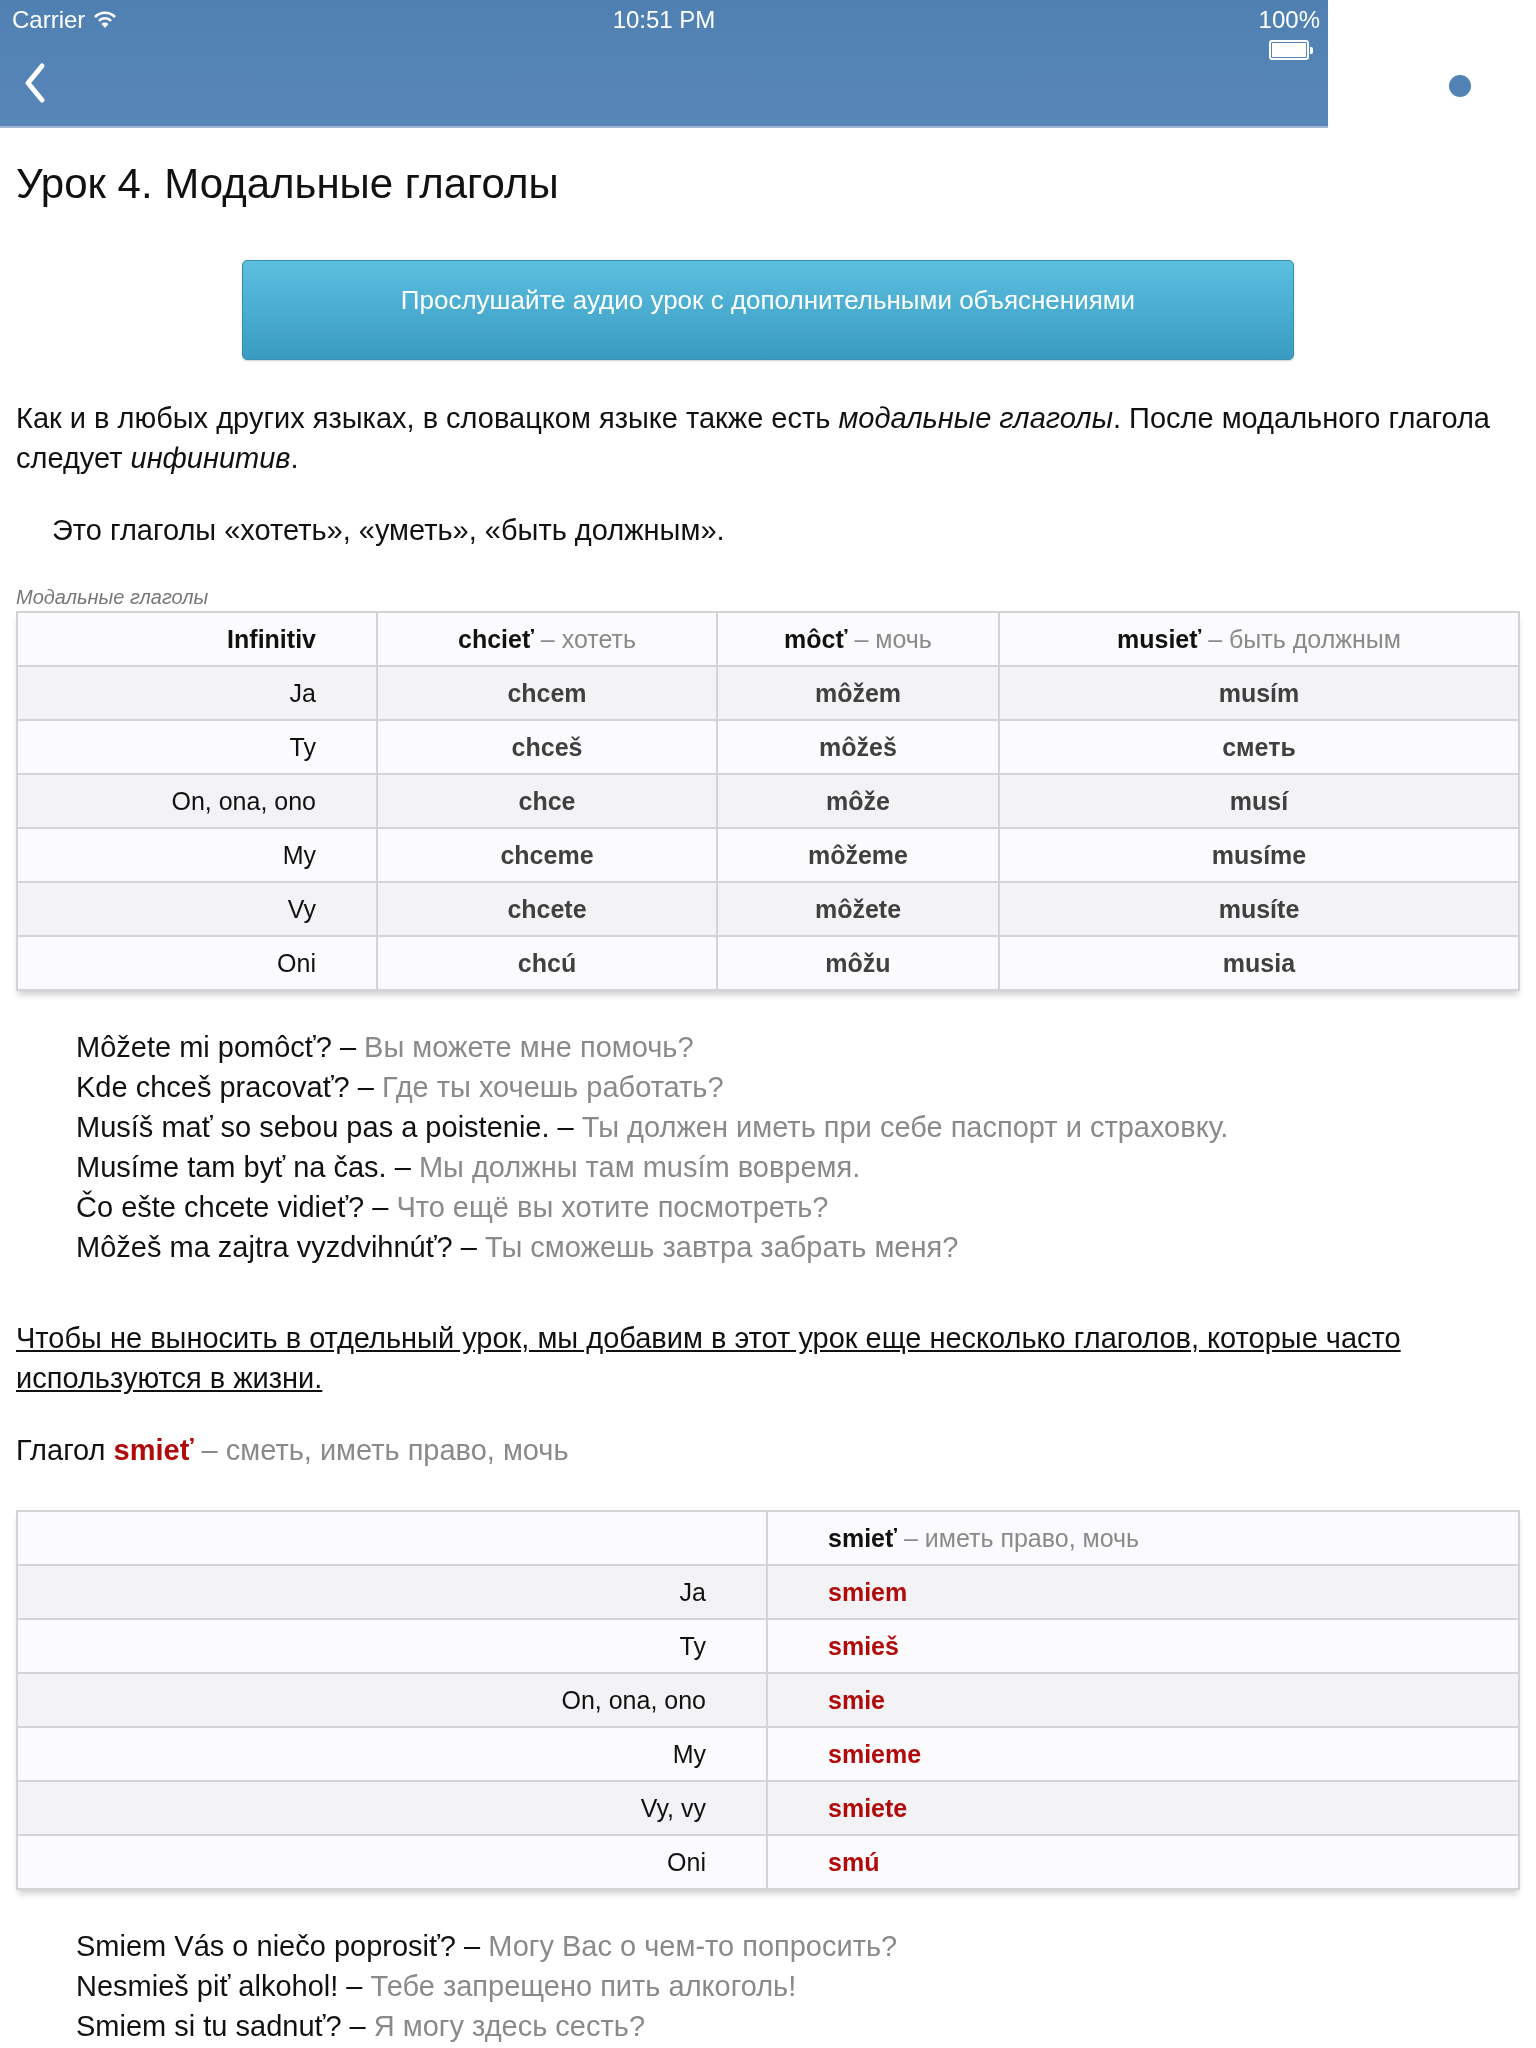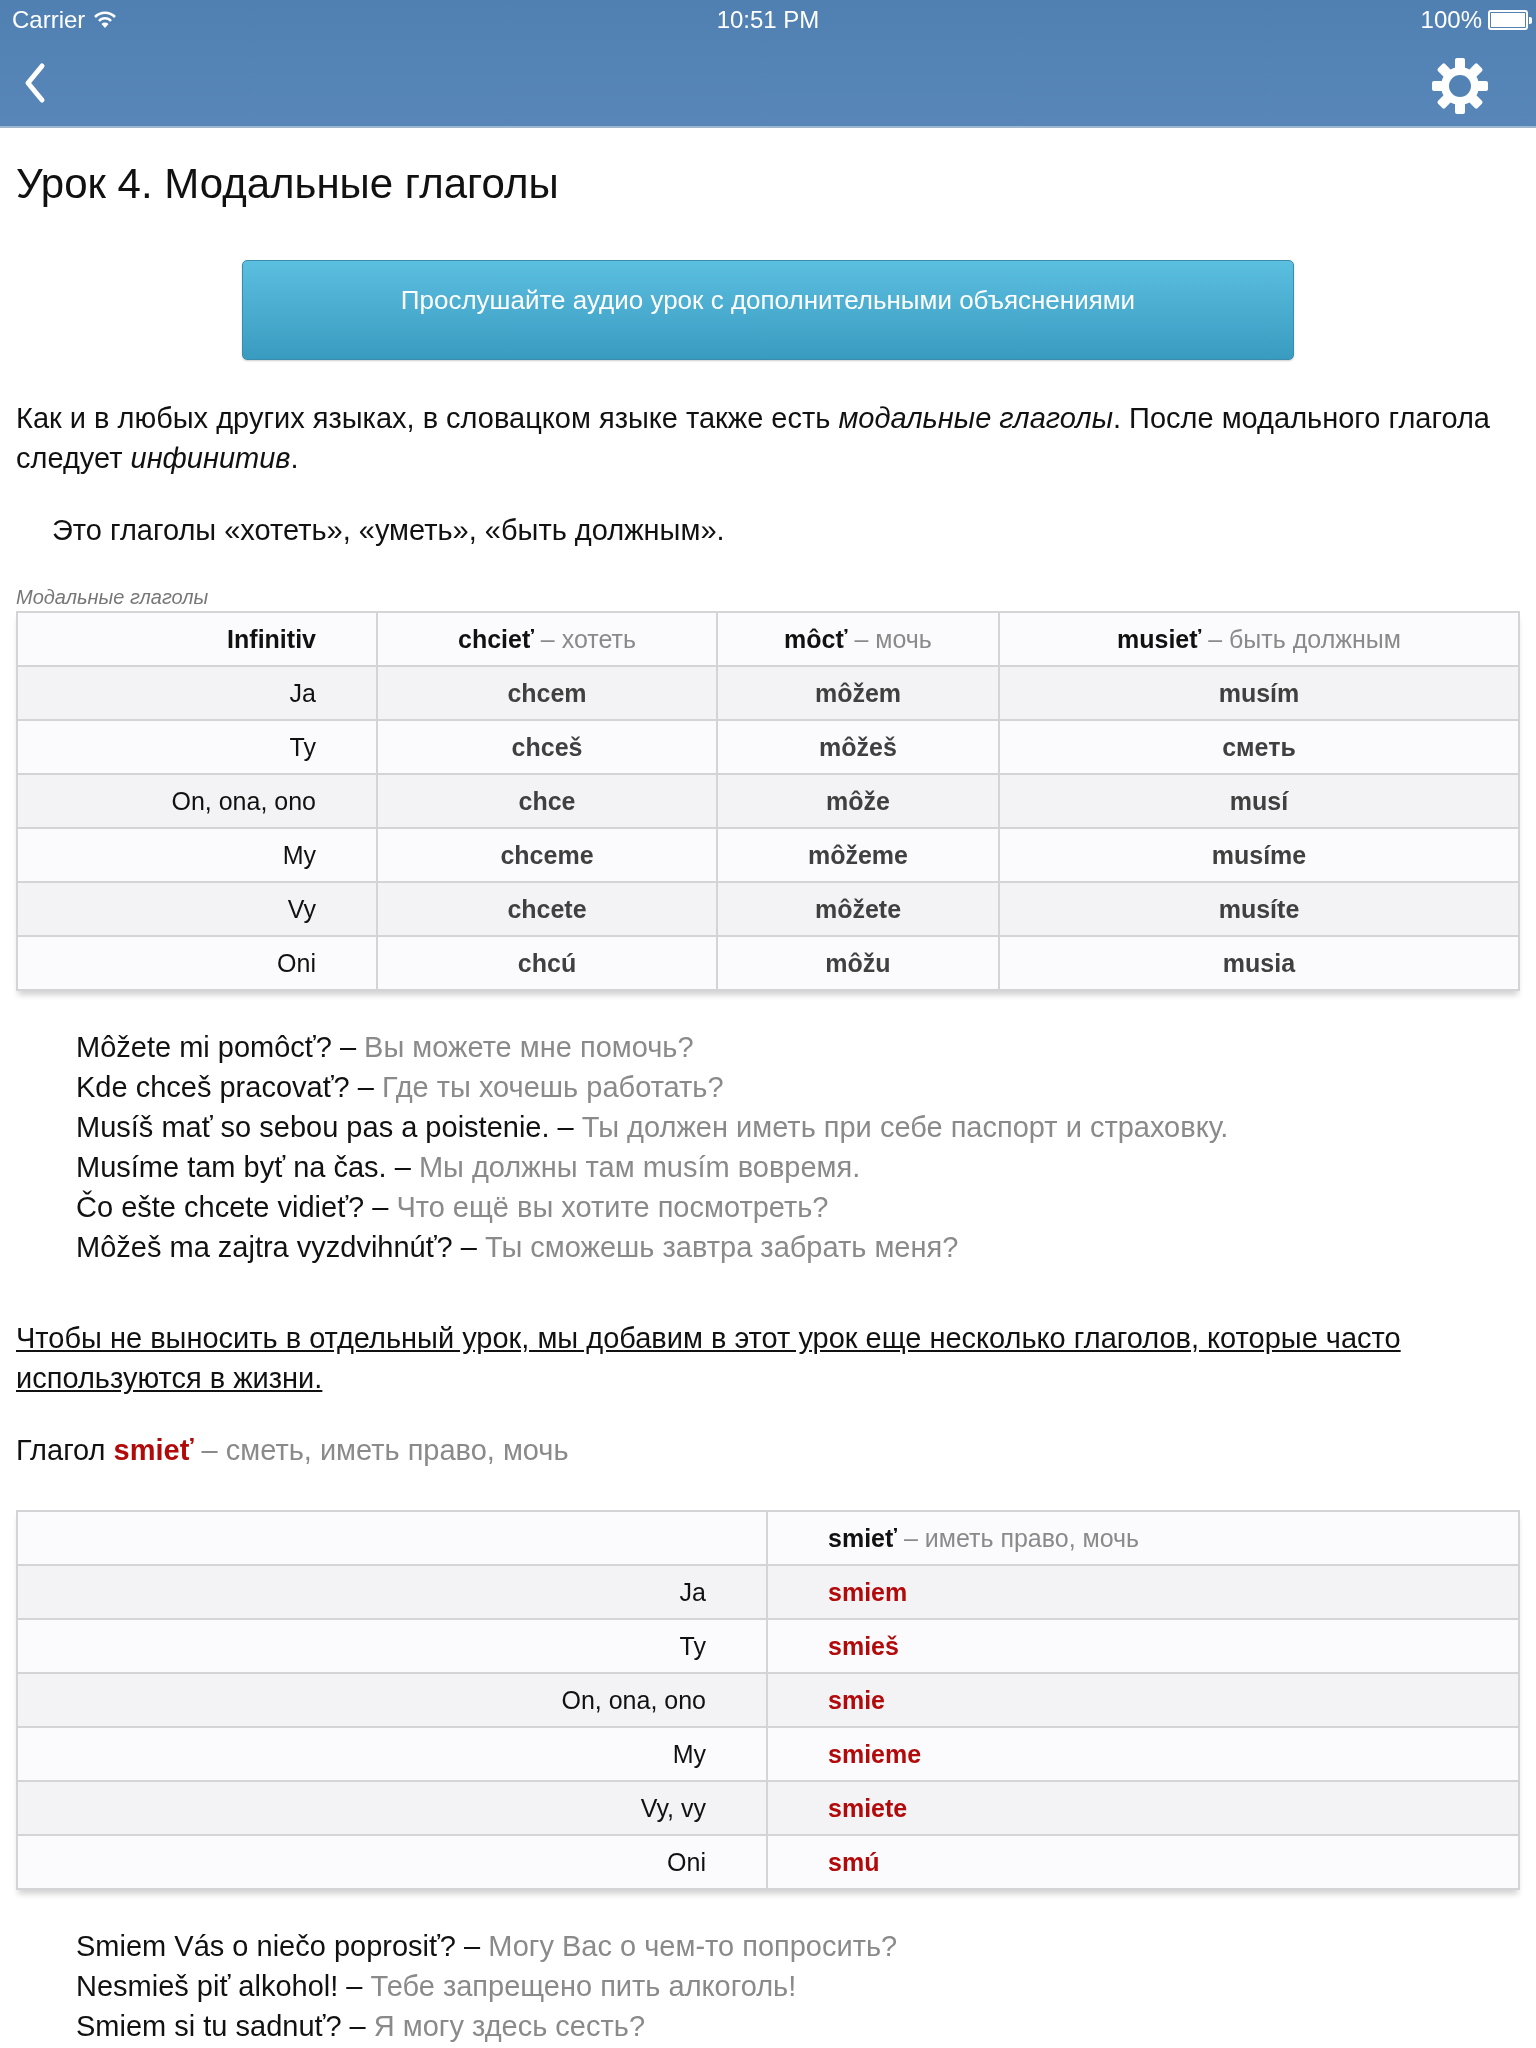--- a/index.html
+++ b/index.html
@@ -1,28 +1,28 @@
 <!DOCTYPE html>
 <html><head>
 <meta charset="utf-8">
 <style>
   * { box-sizing: border-box; margin: 0; padding: 0; }
   html, body { width: 1536px; height: 2048px; overflow: hidden; background: #ffffff; }
   body { font-family: "Liberation Sans", sans-serif; color: #111; position: relative; }
 
   .navbar {
-    position: absolute; left: 0; top: 0; width: 1536px; height: 128px;
+    position: absolute; left: 0; top: 0; width: 1328px; height: 128px;
     background: linear-gradient(#5080b2, #5886b8);
     border-bottom: 2px solid #9fb6cf;
     color: #fff;
   }
   .status { position: absolute; top: 6px; font-size: 24px; color: #fff; }
   .status.left { left: 12px; display: flex; align-items: center; gap: 8px; }
   .status.center { left: 0; width: 100%; text-align: center; }
-  .status.right { right: 8px; display: flex; align-items: center; gap: 6px; }
+  .status.right { right: 8px; display: flex; align-items: center; gap: 6px; flex-direction: column; }
   .battery { width: 40px; height: 20px; border: 2px solid #fff; border-radius: 3px; position: relative; }
   .battery::before { content: ""; position: absolute; left: 1px; top: 1px; right: 1px; bottom: 1px; background: #fff; }
   .battery::after { content: ""; position: absolute; right: -6px; top: 5px; width: 3px; height: 7px; background: #fff; border-radius: 0 2px 2px 0; }
   .nav-title { position: absolute; top: 64px; width: 100%; text-align: center; font-size: 32px; color: #fff; }
   .back-btn { position: absolute; left: 18px; top: 58px; width: 40px; height: 50px; cursor: pointer; }
   .gear-btn { position: absolute; left: 1428px; top: 54px; width: 64px; height: 64px; cursor: pointer; }
 
   .content { position: absolute; left: 16px; top: 128px; width: 1504px; }
   h1 { font-weight: normal; font-size: 42px; margin-top: 30px; line-height: 52px; color: #111; }
 

